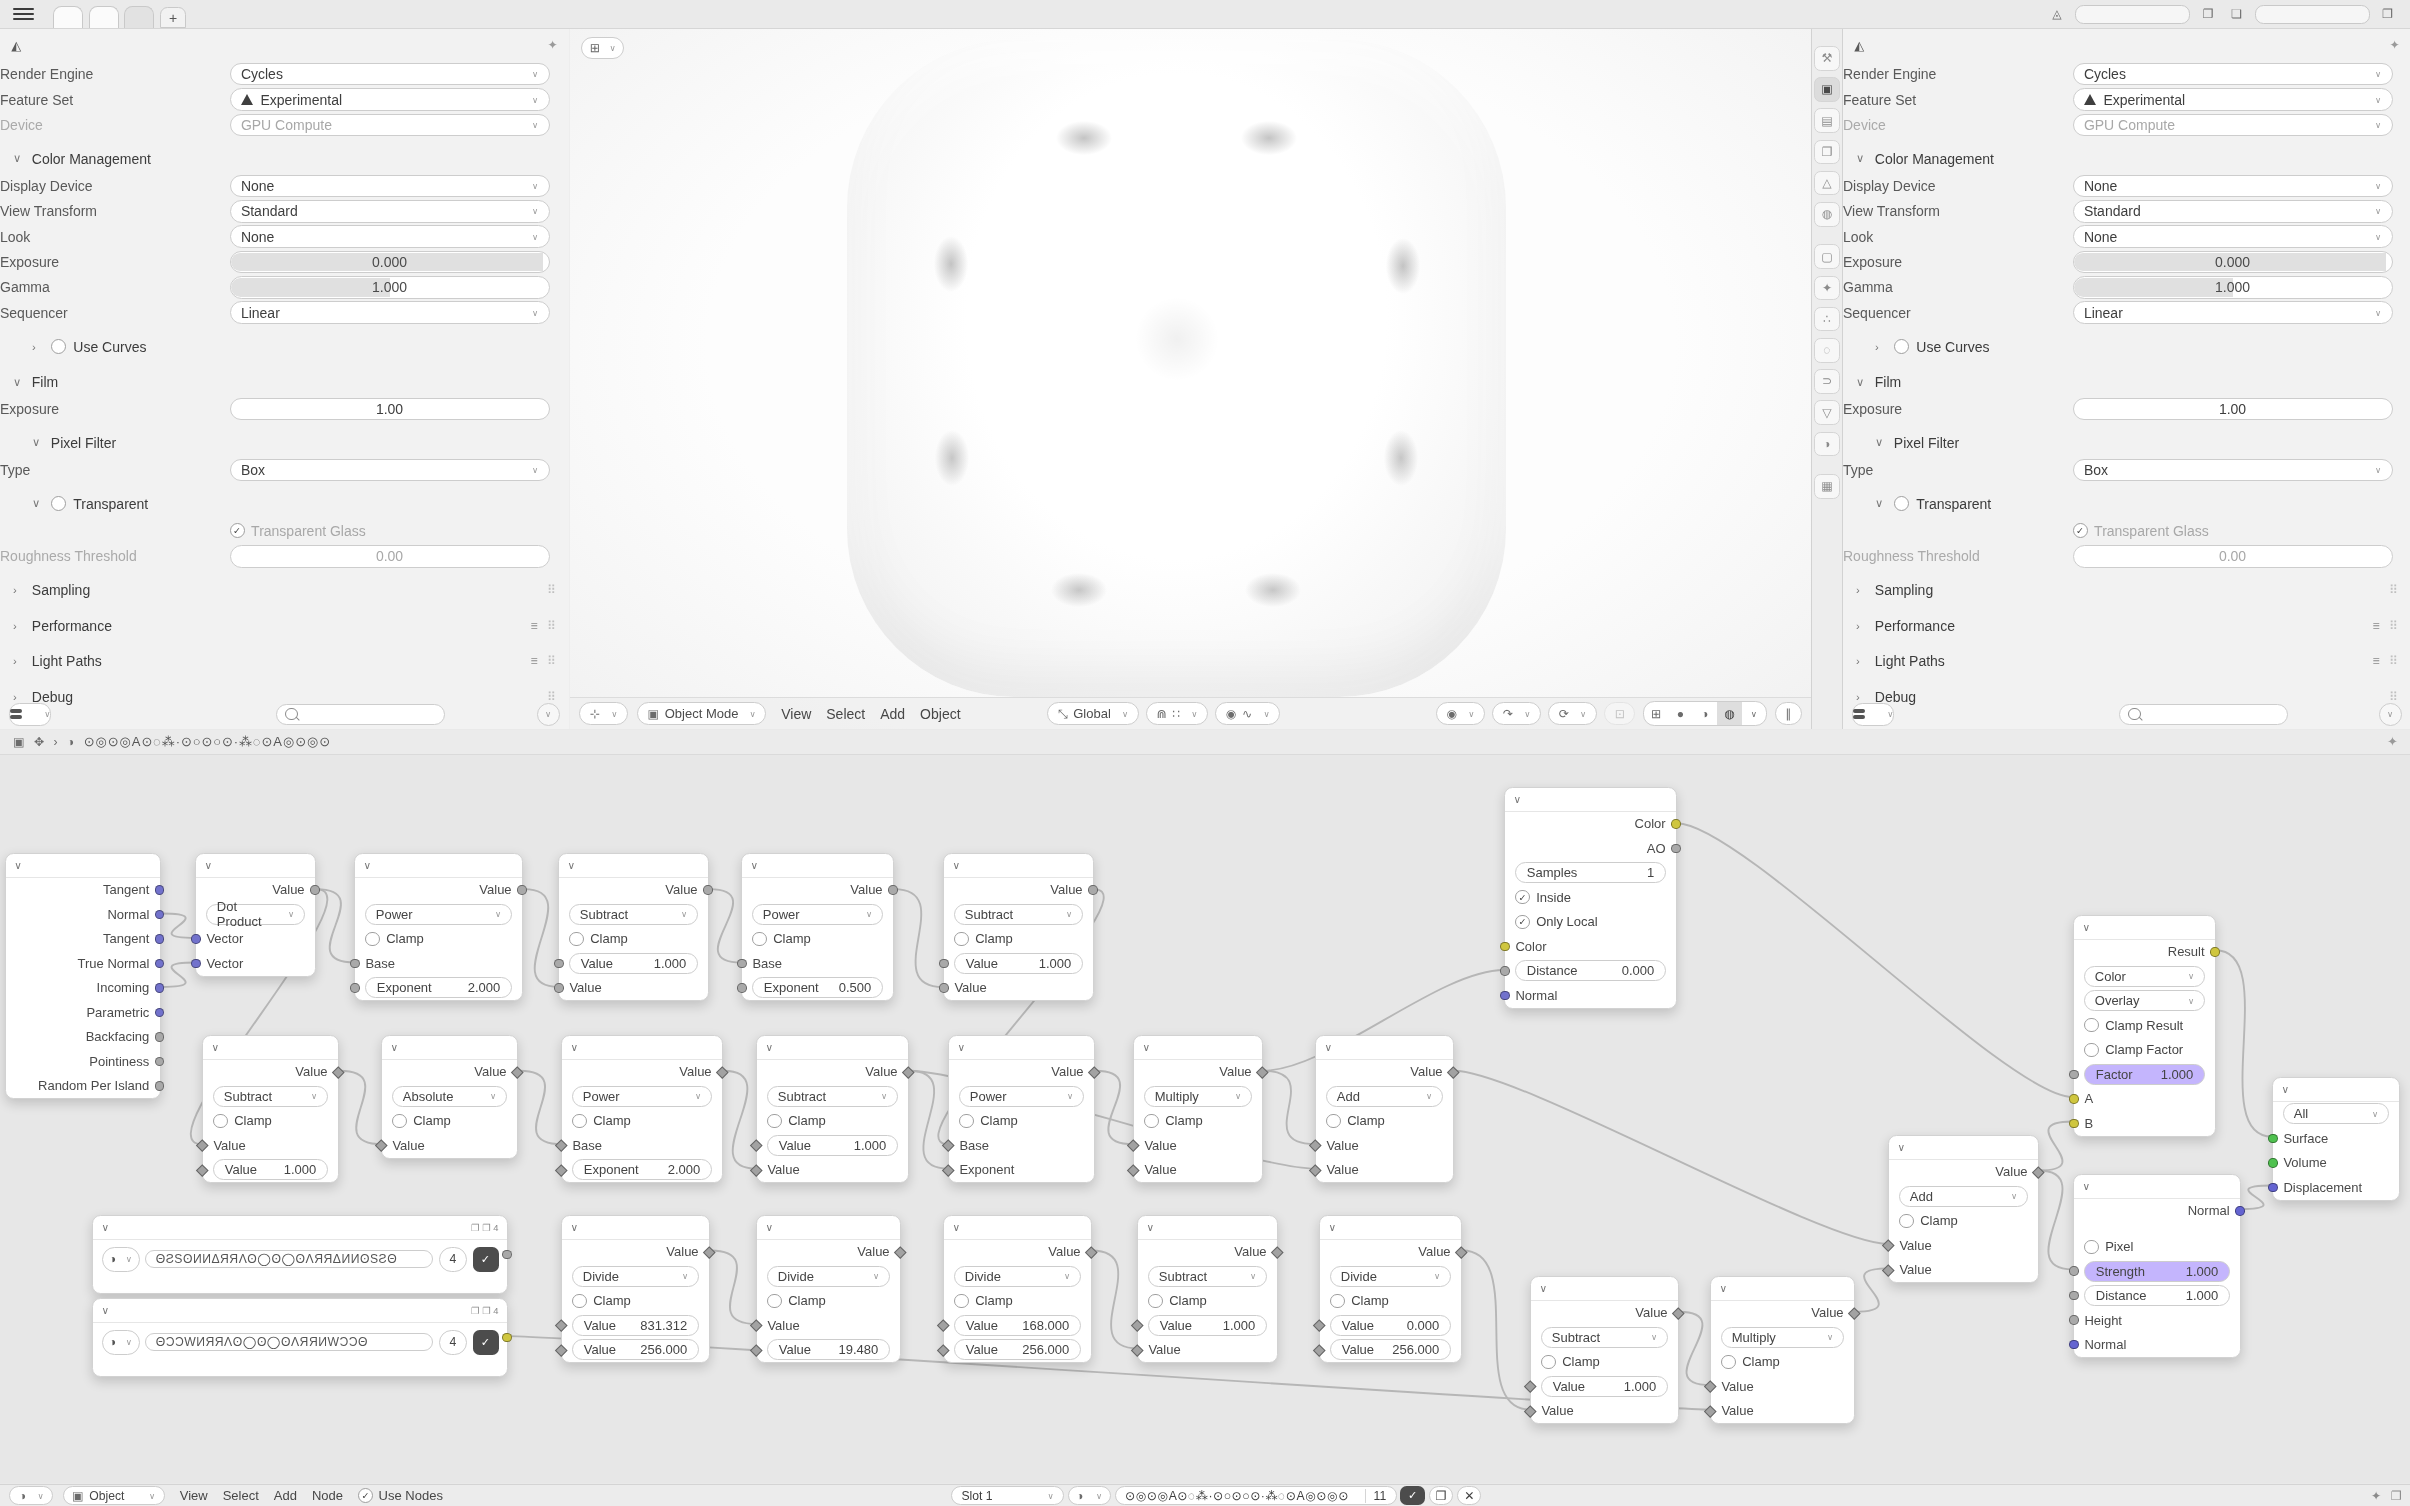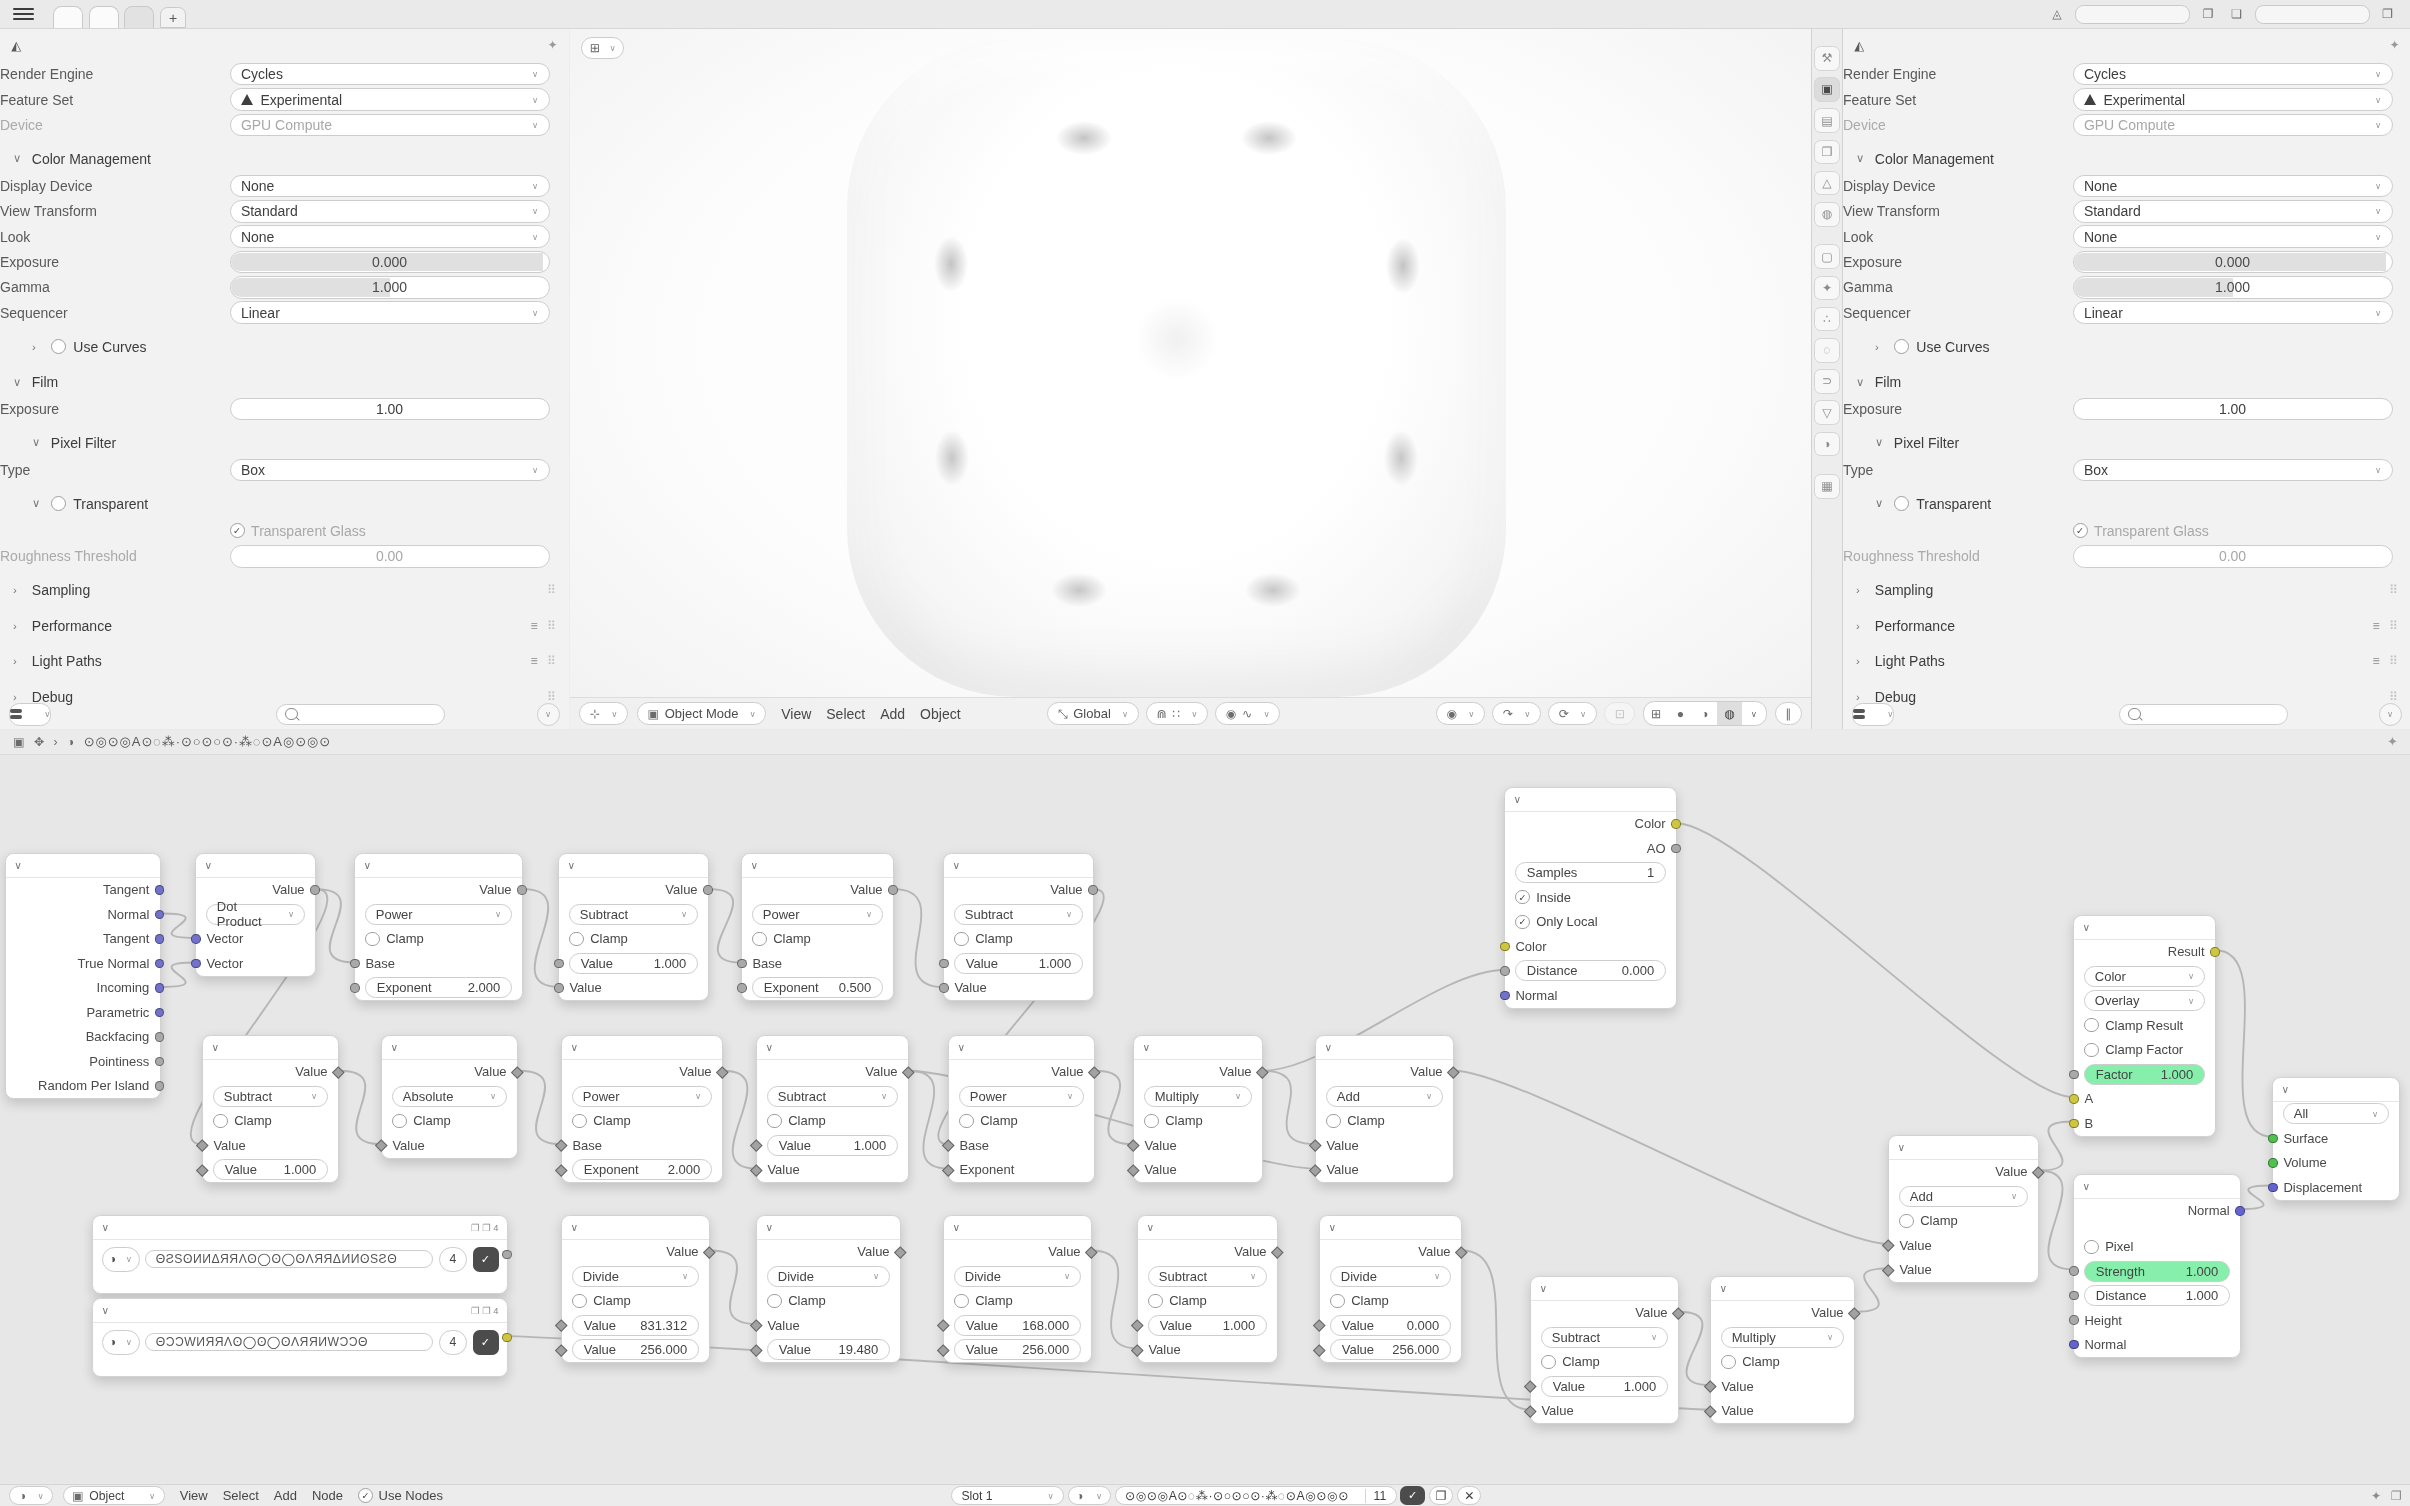--- a/index.html
+++ b/index.html
@@ -96,21 +96,21 @@
   .nrow{height:24.5px;display:flex;align-items:center;padding:0 10.4px;position:relative;}
   .nrow.gaprow{height:11.3px;}
   .nrow.outr{justify-content:flex-end;color:#4a4a4a;}
   .nrow.inr{color:#4a4a4a;}
   .sock{position:absolute;width:9.4px;height:9.4px;border:0.9px solid rgba(0,0,0,.38);box-sizing:border-box;top:50%;margin-top:-4.7px;}
   .sock.cir{border-radius:50%;}
   .sock.dia{transform:rotate(45deg);width:8.5px;height:8.5px;margin-top:-4.2px;}
   .sock.inp{left:-4.7px;} .sock.outp{right:-4.7px;}
   .ndd{width:100%;height:21px;padding:0 9.4px;font-size:13px;color:#444;}
   .nfield{width:100%;height:21px;padding:0 10.4px;font-size:13px;color:#444;justify-content:space-between;}
-  .nfield.gray{background:#86efac;}
+  .nfield.gray{background:#c4b5fd;}
   .nrow .circle-chk{margin-right:6.6px;width:12.2px;height:12.2px;}
   .gbody{display:flex;align-items:center;gap:5.6px;padding:7.5px 8.5px 0 8.5px;}
   .gsphere{height:24.5px;padding:0 6.6px;gap:3.8px;flex:none;font-size:12.2px;color:#555;}
   .gname{flex:1;height:18px;padding:0 9.4px;font-size:12.2px;color:#555;white-space:nowrap;overflow:hidden;justify-content:flex-start;letter-spacing:0.5px;}
   .gcount{width:28px;height:24.5px;justify-content:center;font-size:12.2px;color:#444;flex:none;}
   .gshield{width:26px;height:24.5px;border-radius:6.6px;background:#4c4c4c;color:#fff;font-size:11.3px;display:flex;align-items:center;justify-content:center;flex:none;}
   
   #bottombar{left:0;top:1484px;width:2411px;height:22.6px;background:#ececec;border-top:0.9px solid #d4d4d4;
     display:flex;align-items:center;padding:0 9.4px;box-sizing:border-box;gap:9.4px;font-size:13px;color:#474747;}
   .bb-pill{height:19px;padding:0 8.5px;gap:5.6px;font-size:12.2px;}

